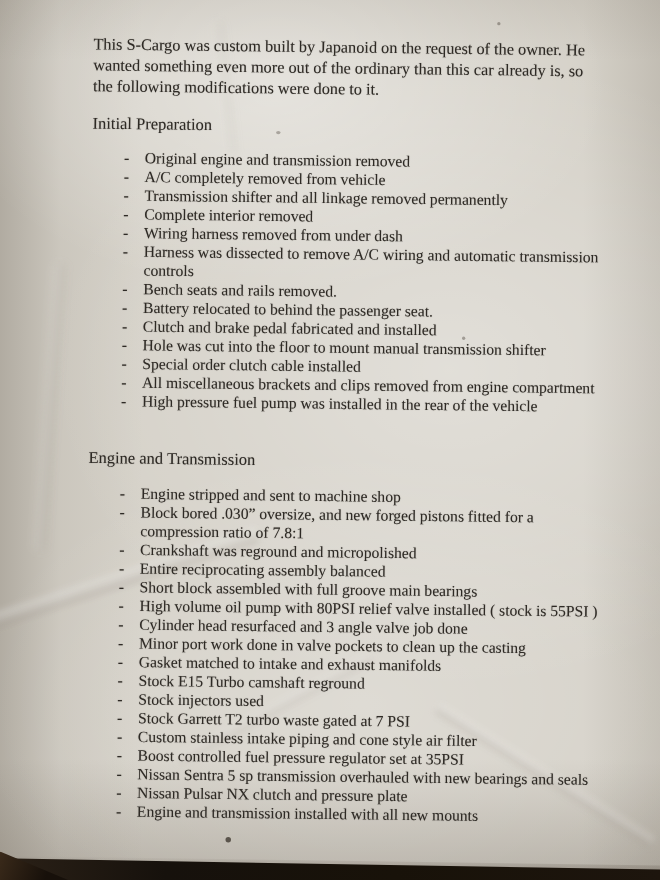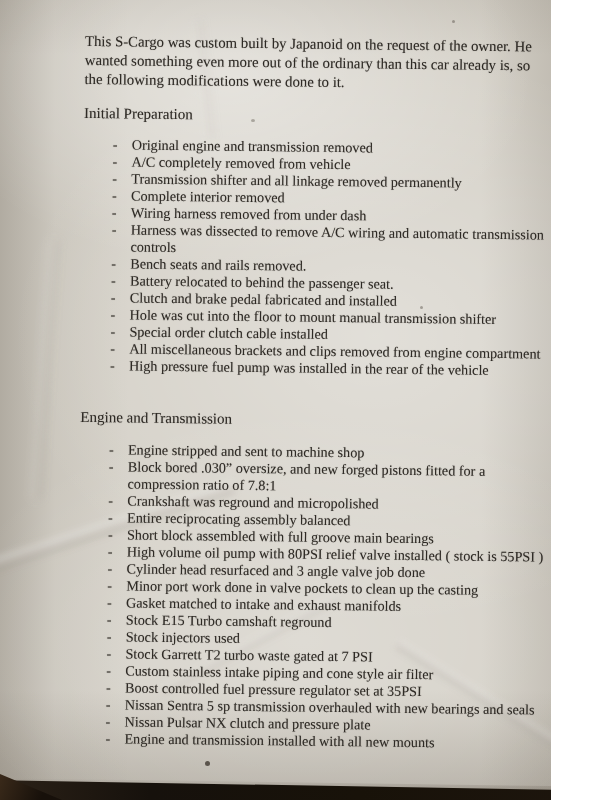--- a/index.html
+++ b/index.html
@@ -7,21 +7,21 @@
     padding: 0;
     width: 600px;
     height: 800px;
     overflow: hidden;
     font-family: "Liberation Serif", "DejaVu Serif", serif;
   }
 
   
   .photo {
     position: relative;
-    width: 551px;
+    width: 600px;
     height: 800px;
     background-color: #d5d1c8;
     background-image:
       radial-gradient(ellipse 420px 260px at 42% 10%, rgba(255,255,255,0.38), rgba(255,255,255,0) 72%),
       radial-gradient(ellipse 520px 420px at 68% 42%, rgba(255,255,255,0.30), rgba(255,255,255,0) 70%),
       radial-gradient(ellipse 500px 320px at 55% 80%, rgba(255,255,255,0.22), rgba(255,255,255,0) 72%),
       linear-gradient(90deg, rgba(118,110,98,0.38), rgba(118,110,98,0.10) 55px, rgba(118,110,98,0) 130px),
       linear-gradient(270deg, rgba(128,120,108,0.22), rgba(128,120,108,0) 70px),
       linear-gradient(180deg, rgba(150,142,130,0.18), rgba(150,142,130,0) 55px),
       linear-gradient(0deg, rgba(105,96,84,0.30), rgba(105,96,84,0) 110px);

